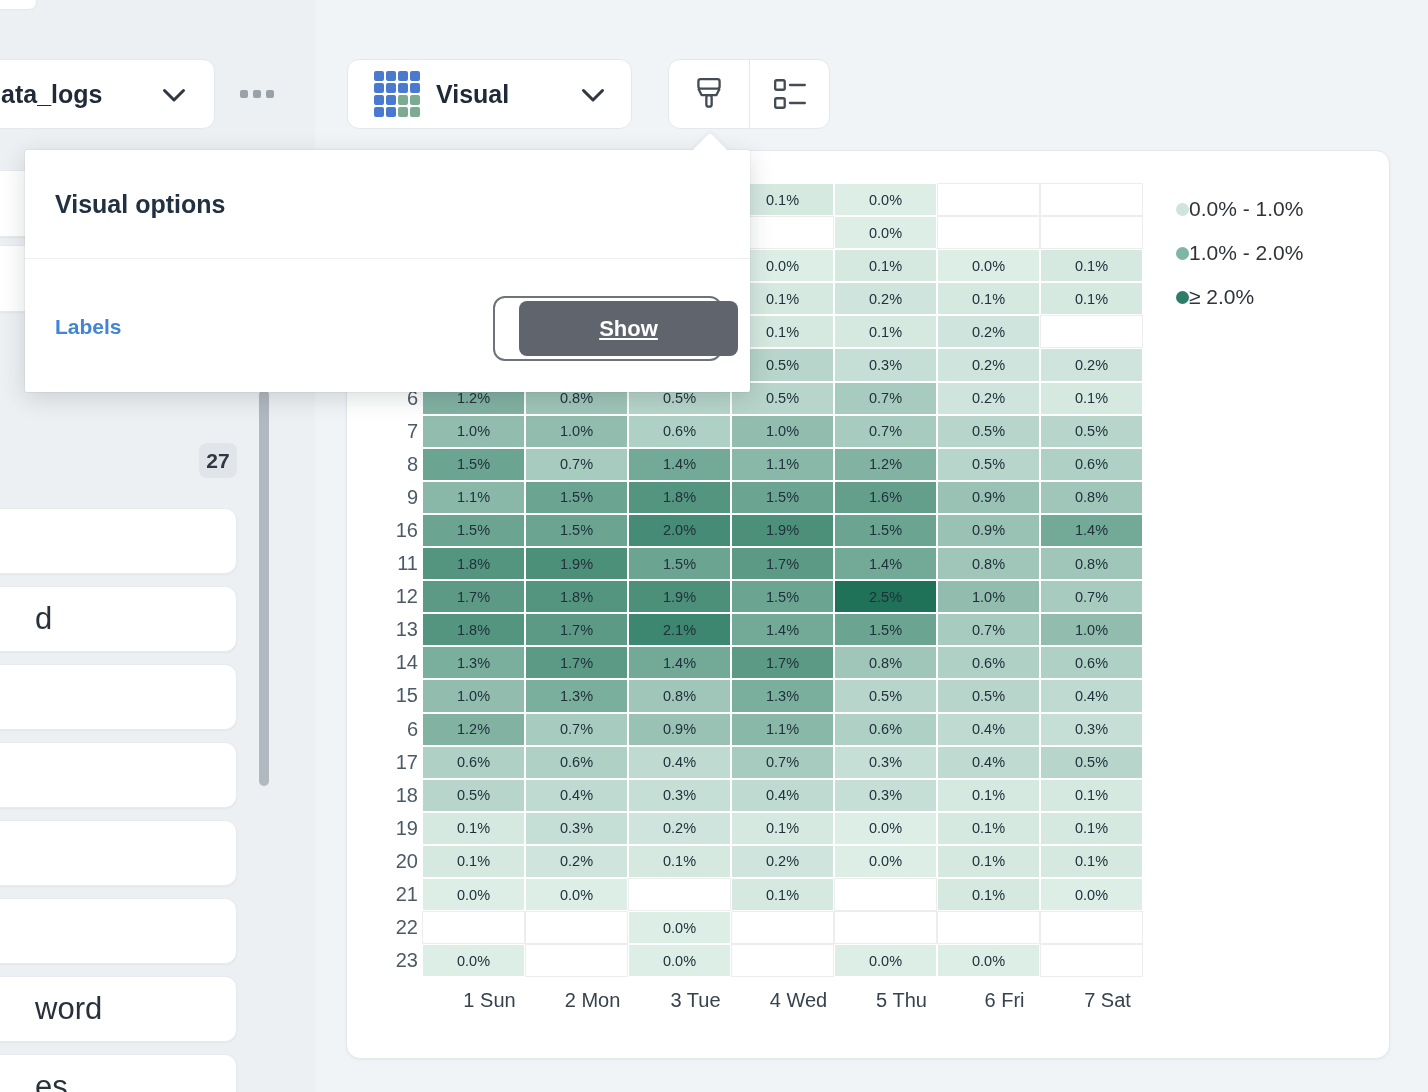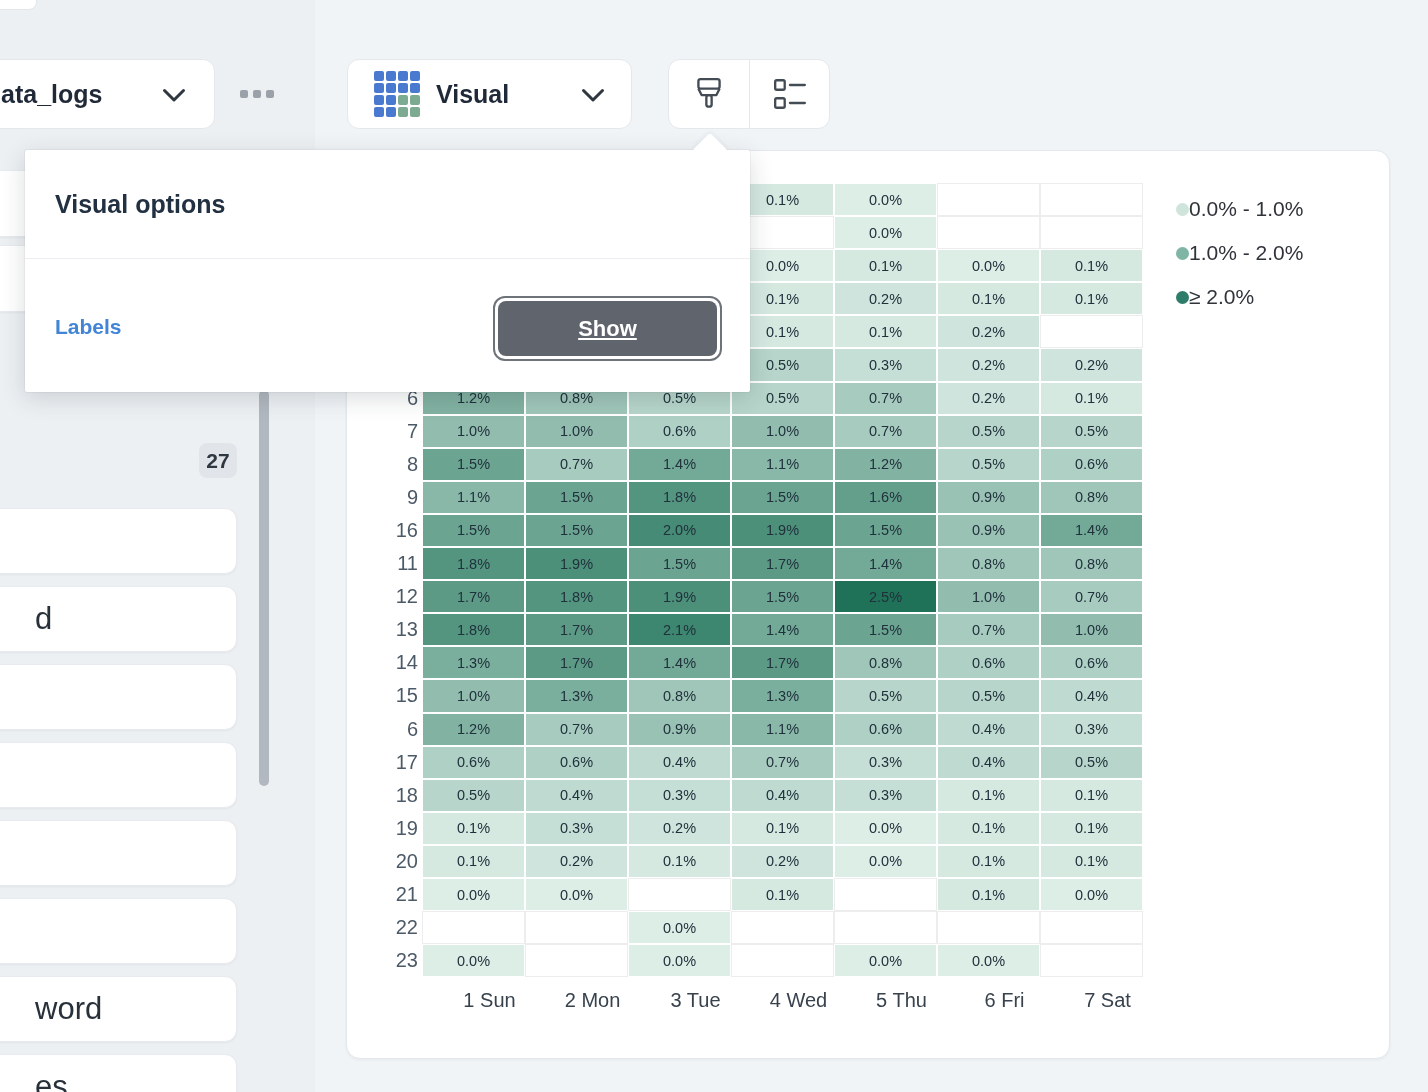--- a/index.html
+++ b/index.html
@@ -71,21 +71,21 @@
   #popover-title{position:absolute;left:30px;top:40px;font-size:25px;font-weight:700;color:#223142;}
   #popover-divider{position:absolute;left:0;top:108px;width:725px;height:1px;background:#edeef1;}
   #labels-label{position:absolute;left:30px;top:165px;font-size:21px;font-weight:700;color:#4285d6;}
   #hide-button{position:absolute;left:250px;top:150px;width:225px;height:57px;background:#fff;
     border:1px solid #d8dde3;border-radius:10px 0 0 10px;box-sizing:border-box;
     display:flex;align-items:center;justify-content:center;font-size:22px;color:#39414b;cursor:pointer;}
   #show-ring{position:absolute;left:468px;top:146px;width:229px;height:65px;background:#fff;
     border:2px solid #6e737a;border-radius:12px;box-sizing:border-box;padding:3px;cursor:pointer;}
   #show-button{width:100%;height:100%;background:#60656d;border-radius:8px;
     display:flex;align-items:center;justify-content:center;
-    font-size:22px;font-weight:700;color:#fff;text-decoration:underline;}
+    font-size:22px;font-weight:700;color:#fff;text-decoration:underline;margin-left:21px;}
 </style>
 </head>
 <body>
 
 <div id="sidebar-bg" class="abs"></div>
 
 <div id="stub-card" class="abs"></div>
 
 <div class="side-card abs" style="top:170px;height:67px;">
   <span class="frag" style="font-weight:700;">ar</span>

